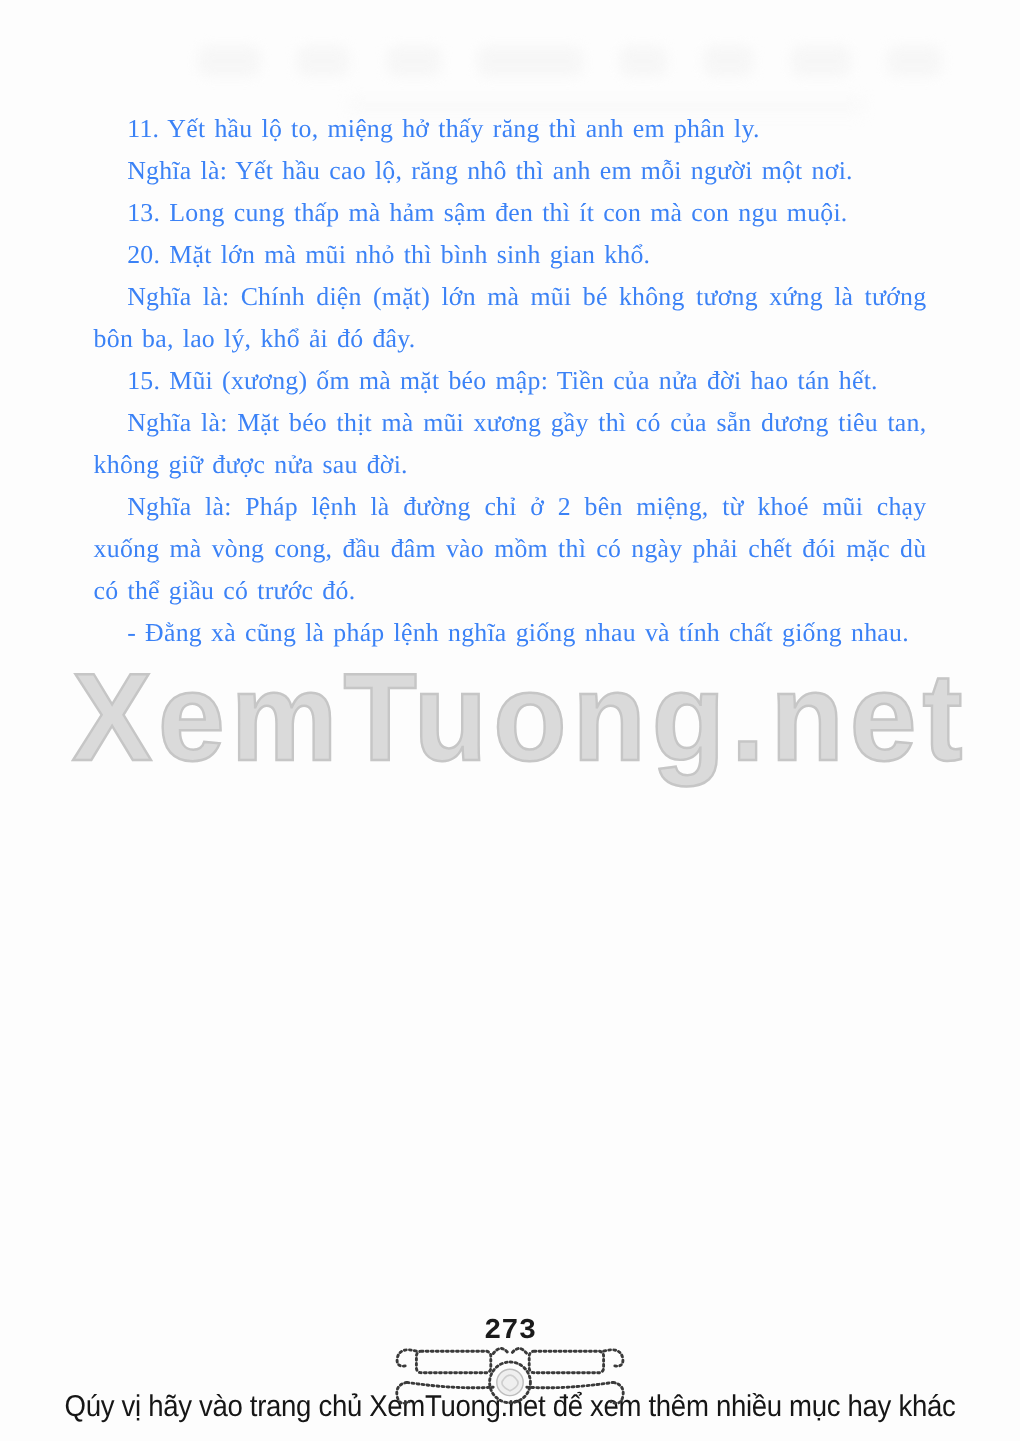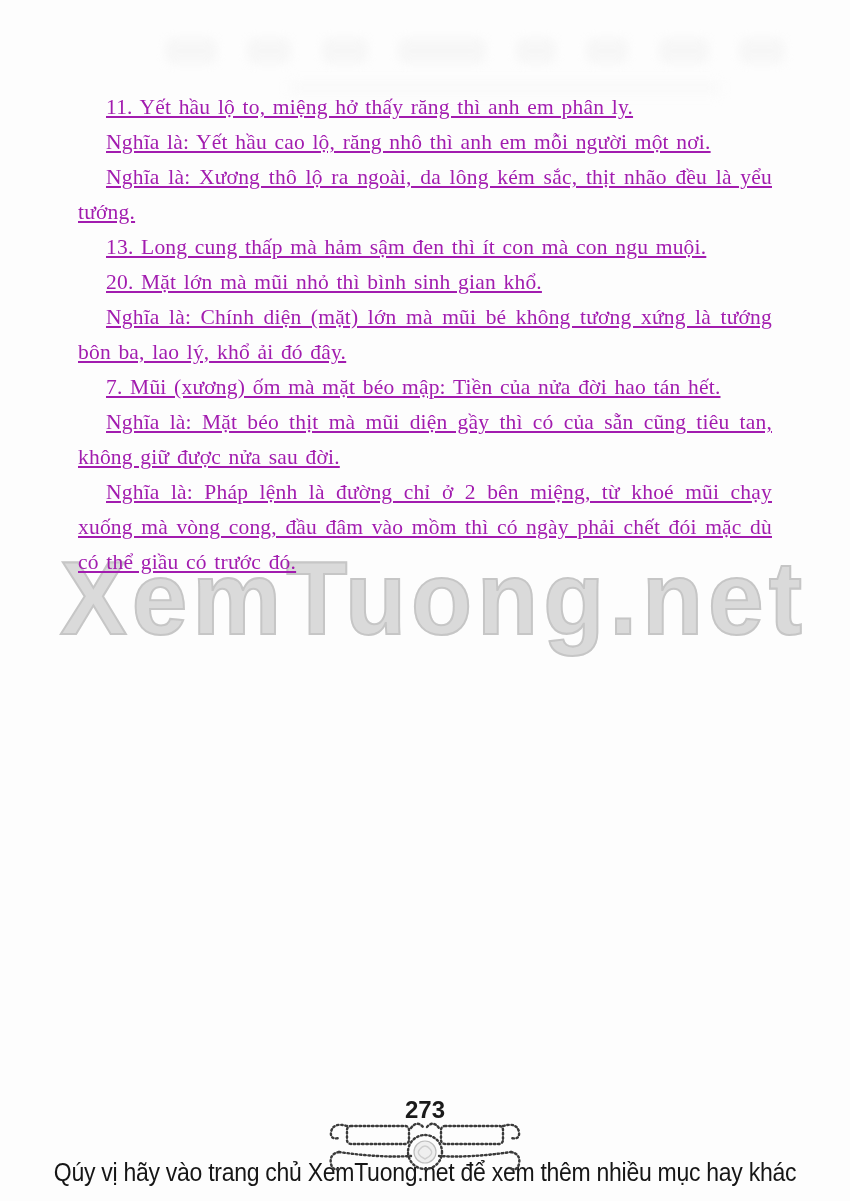--- a/index.html
+++ b/index.html
@@ -62,40 +62,39 @@
     white-space: nowrap;
     transform: scaleY(1.04);
     user-select: none;
   }
   .content {
     position: absolute;
     top: 90px;
     left: 78px;
     width: 694px;
     z-index: 1;
-    color: #a21caf;
+    color: #3b82f6;
     font-size: 21.5px;
     line-height: 35px;
     text-align: justify;
     letter-spacing: 0.2px;
     word-spacing: 2px;
-    text-decoration: underline;
   }
   .content p {
     margin: 0;
     text-indent: 28px;
   }
   .page-number {
     position: absolute;
     top: 1096px;
     left: 0;
     width: 850px;
     z-index: 1;
     text-align: center;
-    font-family: Liberation Sans, sans-serif;
+    font-family: Liberation Mono, monospace;
     font-weight: 700;
     font-size: 24px;
     color: #1a1a1a;
   }
   .ornament {
     position: absolute;
     top: 1118px;
     left: 325px;
     width: 200px;
     height: 62px;
@@ -133,27 +132,27 @@
     <div class="blob" style="width:50px"></div>
     <div class="blob" style="width:46px"></div>
   </div>
   <div class="ghost-row2"></div>
 
   <div class="watermark">XemTuong.net</div>
 
   <div class="content">
     <p>11. Yết hầu lộ to, miệng hở thấy răng thì anh em phân ly.</p>
     <p>Nghĩa là: Yết hầu cao lộ, răng nhô thì anh em mỗi người một nơi.</p>
-    <p>Nghĩa là: Xương thô lộ ra ngoài, da lông kém sắc, thịt nhão đều là yểu tướng.</p>
     <p>13. Long cung thấp mà hảm sậm đen thì ít con mà con ngu muội.</p>
     <p>20. Mặt lớn mà mũi nhỏ thì bình sinh gian khổ.</p>
     <p>Nghĩa là: Chính diện (mặt) lớn mà mũi bé không tương xứng là tướng bôn ba, lao lý, khổ ải đó đây.</p>
-    <p>7. Mũi (xương) ốm mà mặt béo mập: Tiền của nửa đời hao tán hết.</p>
-    <p>Nghĩa là: Mặt béo thịt mà mũi diện gầy thì có của sẵn cũng tiêu tan, không giữ được nửa sau đời.</p>
+    <p>15. Mũi (xương) ốm mà mặt béo mập: Tiền của nửa đời hao tán hết.</p>
+    <p>Nghĩa là: Mặt béo thịt mà mũi xương gầy thì có của sẵn dương tiêu tan, không giữ được nửa sau đời.</p>
     <p>Nghĩa là: Pháp lệnh là đường chỉ ở 2 bên miệng, từ khoé mũi chạy xuống mà vòng cong, đầu đâm vào mồm thì có ngày phải chết đói mặc dù có thể giầu có trước đó.</p>
+    <p>- Đằng xà cũng là pháp lệnh nghĩa giống nhau và tính chất giống nhau.</p>
   </div>
 
   <div class="page-number">273</div>
 
   <svg class="ornament" viewBox="0 0 200 62" xmlns="http://www.w3.org/2000/svg">
     <g fill="none" stroke="#3a3a3a" stroke-width="2.4" stroke-dasharray="1.6 2.6" stroke-linecap="round">
 
       <rect x="22" y="8" width="62" height="18" rx="4"></rect>
 
       <rect x="116" y="8" width="62" height="18" rx="4"></rect>

